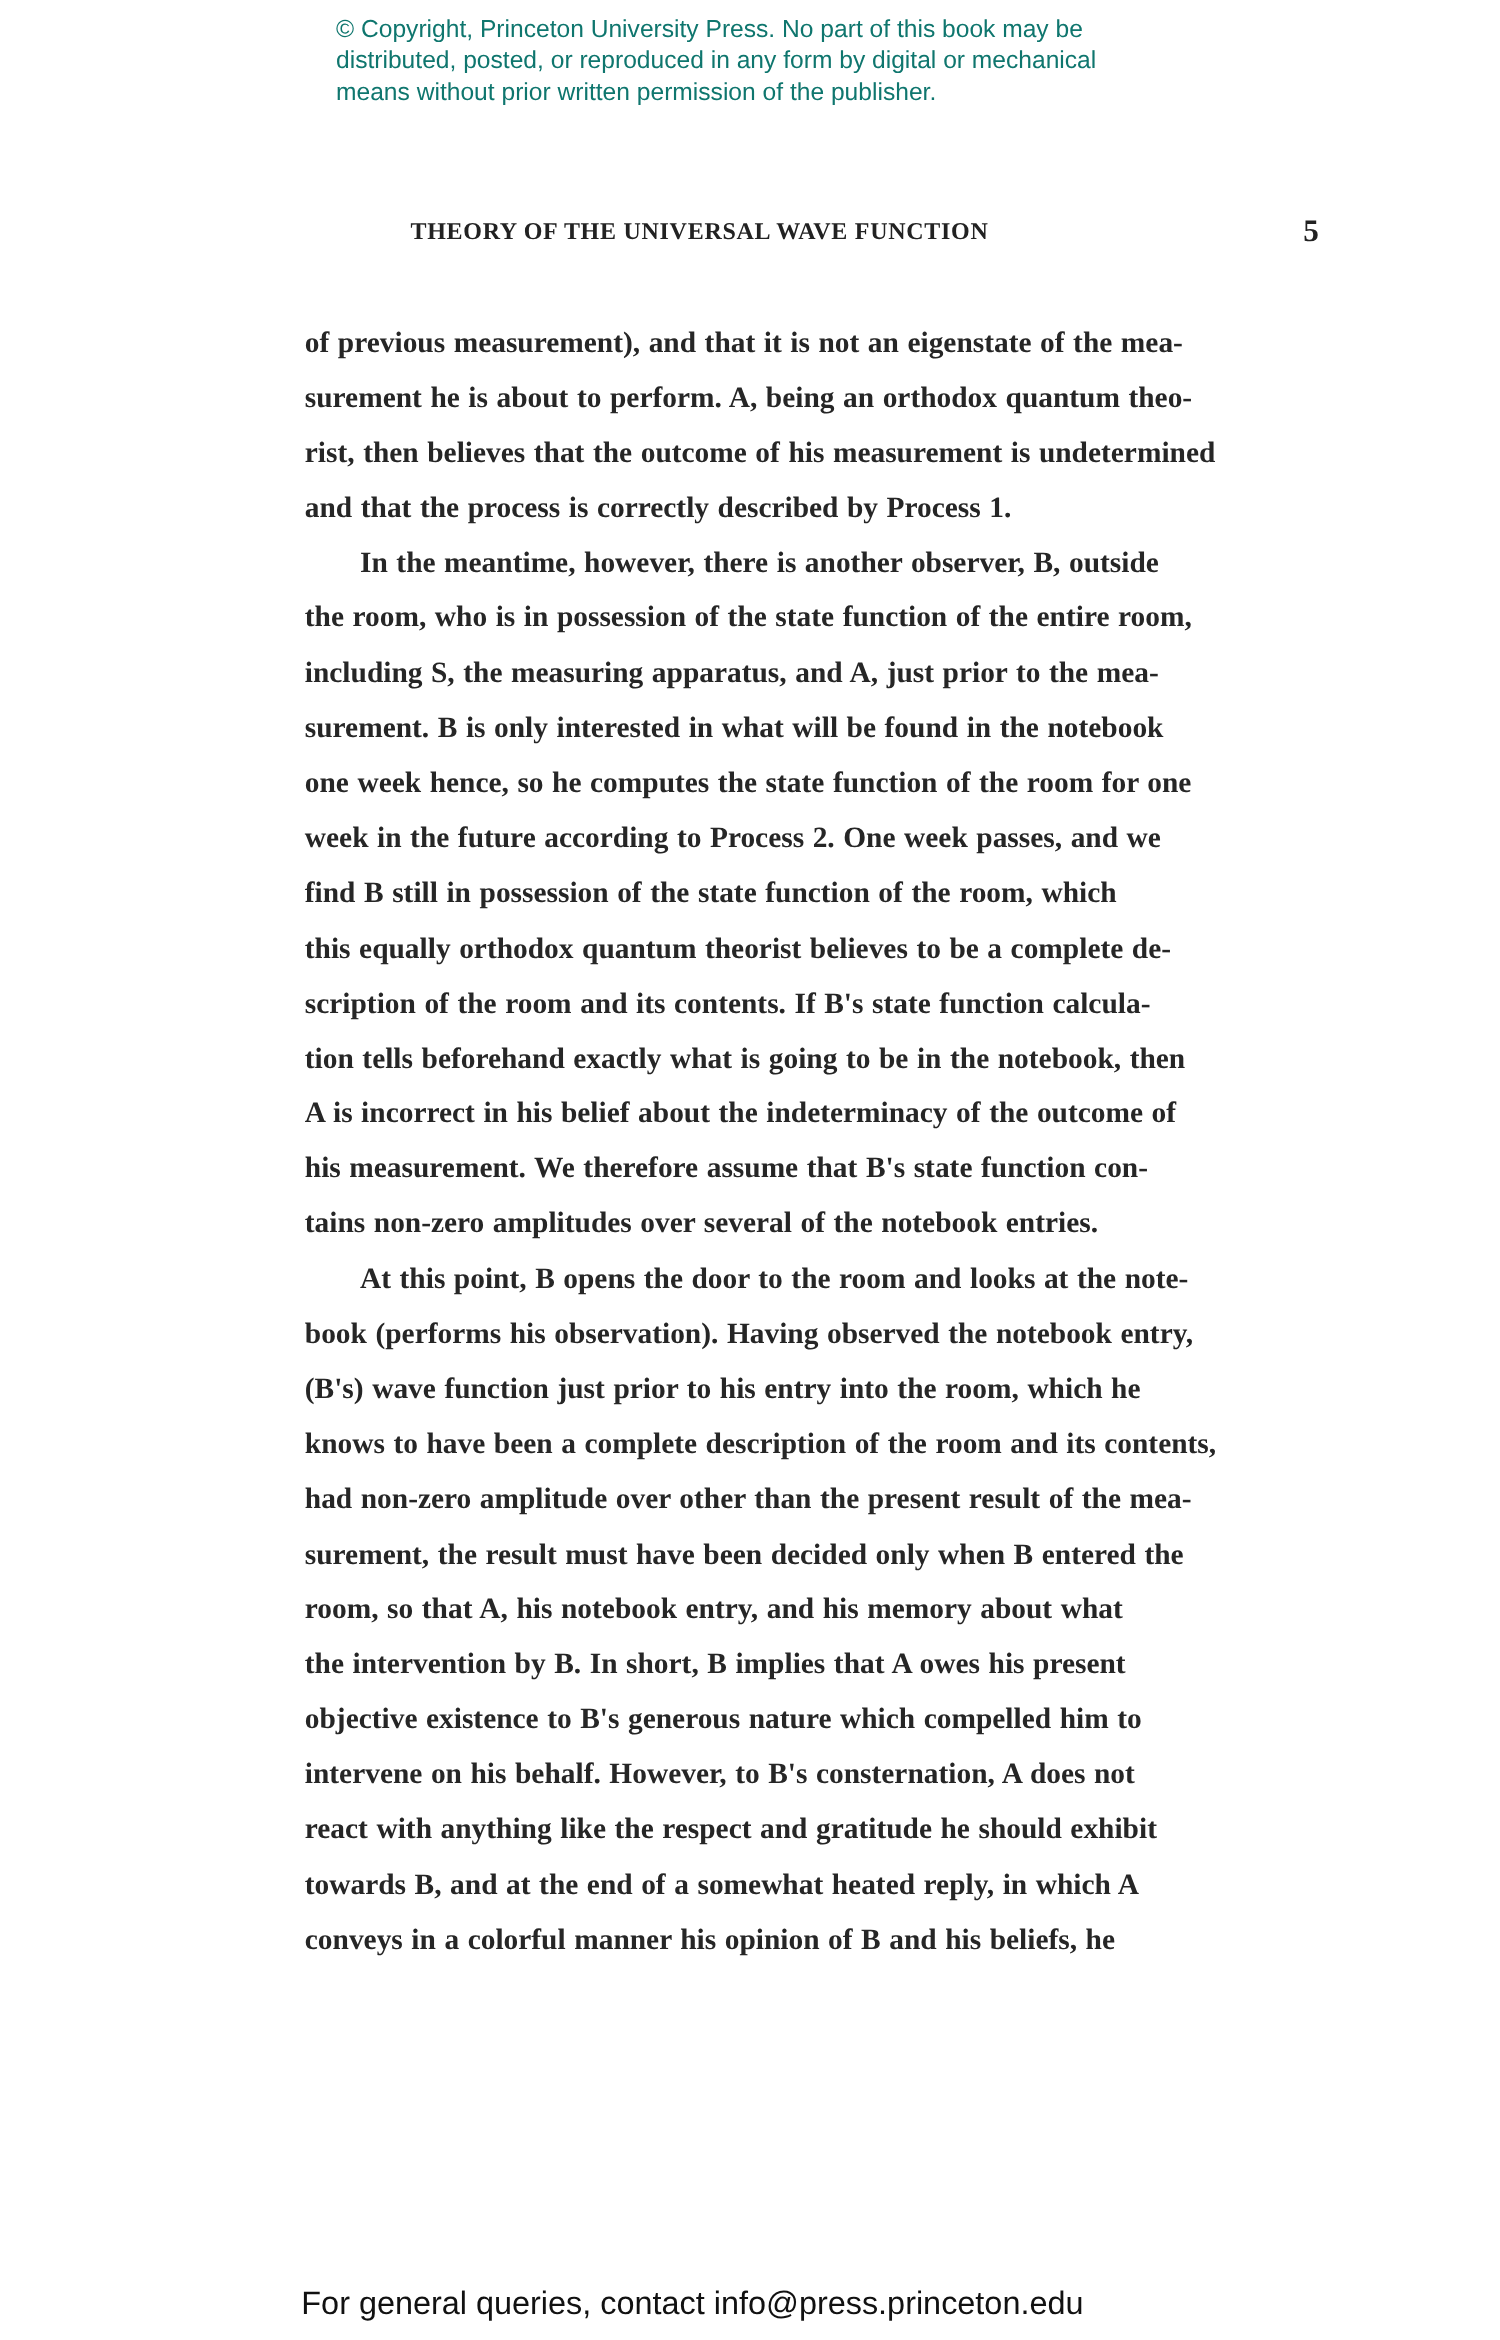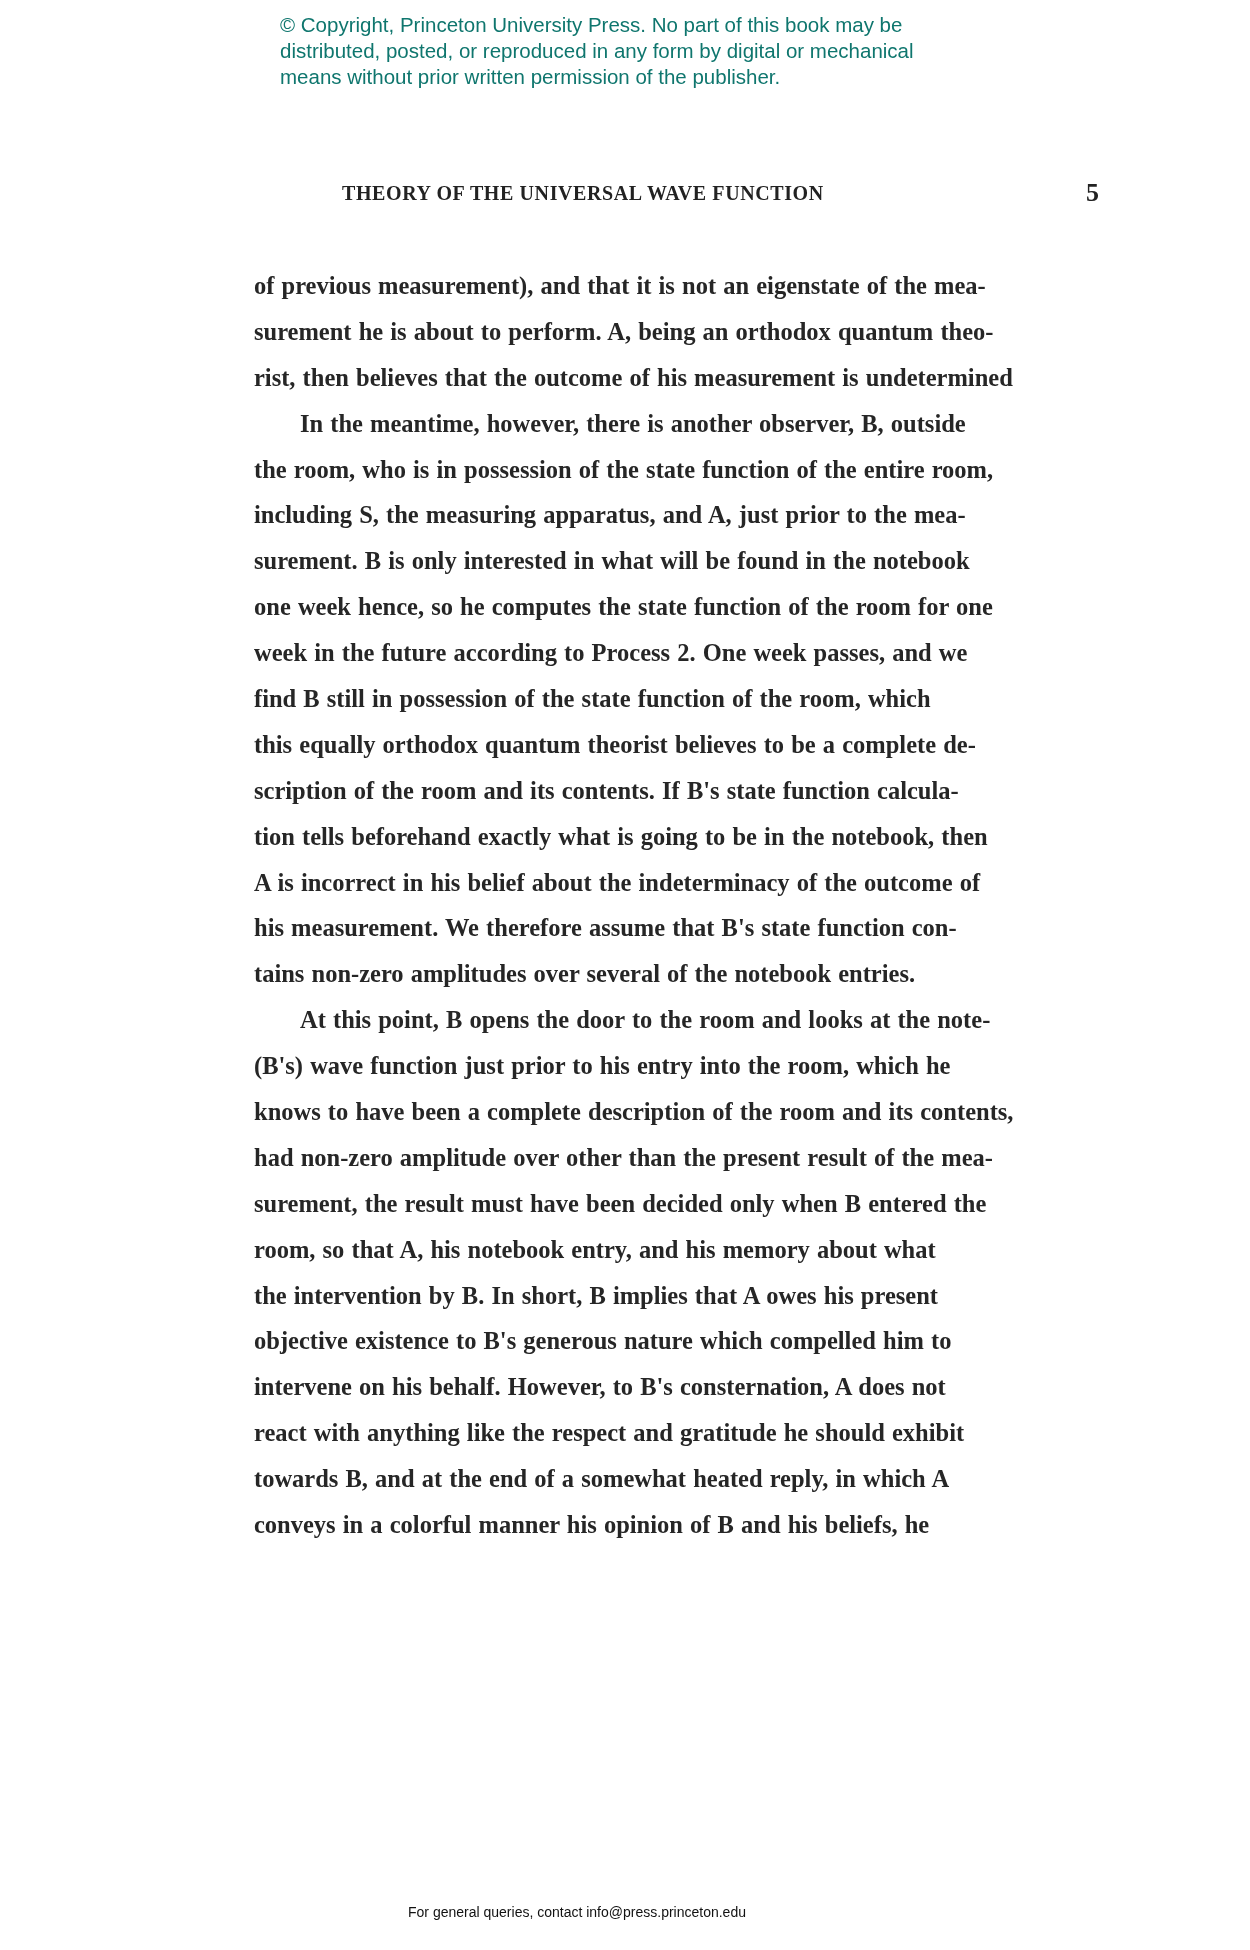--- a/index.html
+++ b/index.html
@@ -69,21 +69,21 @@
       margin-left: 36px;
     }
     .line.indent { padding-left: 46px; }
     .footer {
       position: absolute;
       left: 0;
       top: 1904px;
       width: 1154px;
       text-align: center;
       font-family: "Liberation Sans", sans-serif;
-      font-size: 14px;
+      font-size: 27px;
       color: #111;
     }
   </style>
 </head>
 <body>
 
 <div class="copyright">
   <div>© Copyright, Princeton University Press. No part of this book may be</div>
   <div>distributed, posted, or reproduced in any form by digital or mechanical</div>
   <div>means without prior written permission of the publisher.</div>
@@ -91,34 +91,36 @@
 
 <div class="running-head">
   <span class="running-title">THEORY OF THE UNIVERSAL WAVE FUNCTION</span>
   <span class="page-number">5</span>
 </div>
 
 <div class="body-text">
   <div class="line">of previous measurement), and that it is not an eigenstate of the mea-</div>
   <div class="line">surement he is about to perform.  A, being an orthodox quantum theo-</div>
   <div class="line">rist, then believes that the outcome of his measurement is undetermined</div>
+  <div class="line">and that the process is correctly described by Process 1.</div>
   <div class="line indent">In the meantime, however, there is another observer, B, outside</div>
   <div class="line">the room, who is in possession of the state function of the entire room,</div>
   <div class="line">including  S,  the measuring apparatus, and  A,  just prior to the mea-</div>
   <div class="line">surement.  B  is only interested in what will be found in the notebook</div>
   <div class="line">one week hence, so he computes the state function of the room for one</div>
   <div class="line">week in the future according to Process 2.  One week passes, and we</div>
   <div class="line">find  B  still in possession of the state function of the room, which</div>
   <div class="line">this equally orthodox quantum theorist believes to be a complete de-</div>
   <div class="line">scription of the room and its contents.  If  B's  state function calcula-</div>
   <div class="line">tion tells beforehand exactly what is going to be in the notebook, then</div>
   <div class="line">A  is incorrect in his belief about the indeterminacy of the outcome of</div>
   <div class="line">his measurement.  We therefore assume that  B's  state function con-</div>
   <div class="line">tains non-zero amplitudes over several of the notebook entries.</div>
   <div class="line indent">At this point,  B  opens the door to the room and looks at the note-</div>
+  <div class="line">book (performs his observation).  Having observed the notebook entry,</div>
   <div class="line">(B's)  wave function just prior to his entry into the room, which he</div>
   <div class="line">knows to have been a complete description of the room and its contents,</div>
   <div class="line">had non-zero amplitude over other than the present result of the mea-</div>
   <div class="line">surement, the result must have been decided only when  B  entered the</div>
   <div class="line">room, so that  A,  his notebook entry, and his memory about what</div>
   <div class="line">the intervention by  B.  In short,  B  implies that  A  owes his present</div>
   <div class="line">objective existence to  B's  generous nature which compelled him to</div>
   <div class="line">intervene on his behalf.  However, to  B's  consternation,  A  does not</div>
   <div class="line">react with anything like the respect and gratitude he should exhibit</div>
   <div class="line">towards  B,  and at the end of a somewhat heated reply, in which  A</div>

